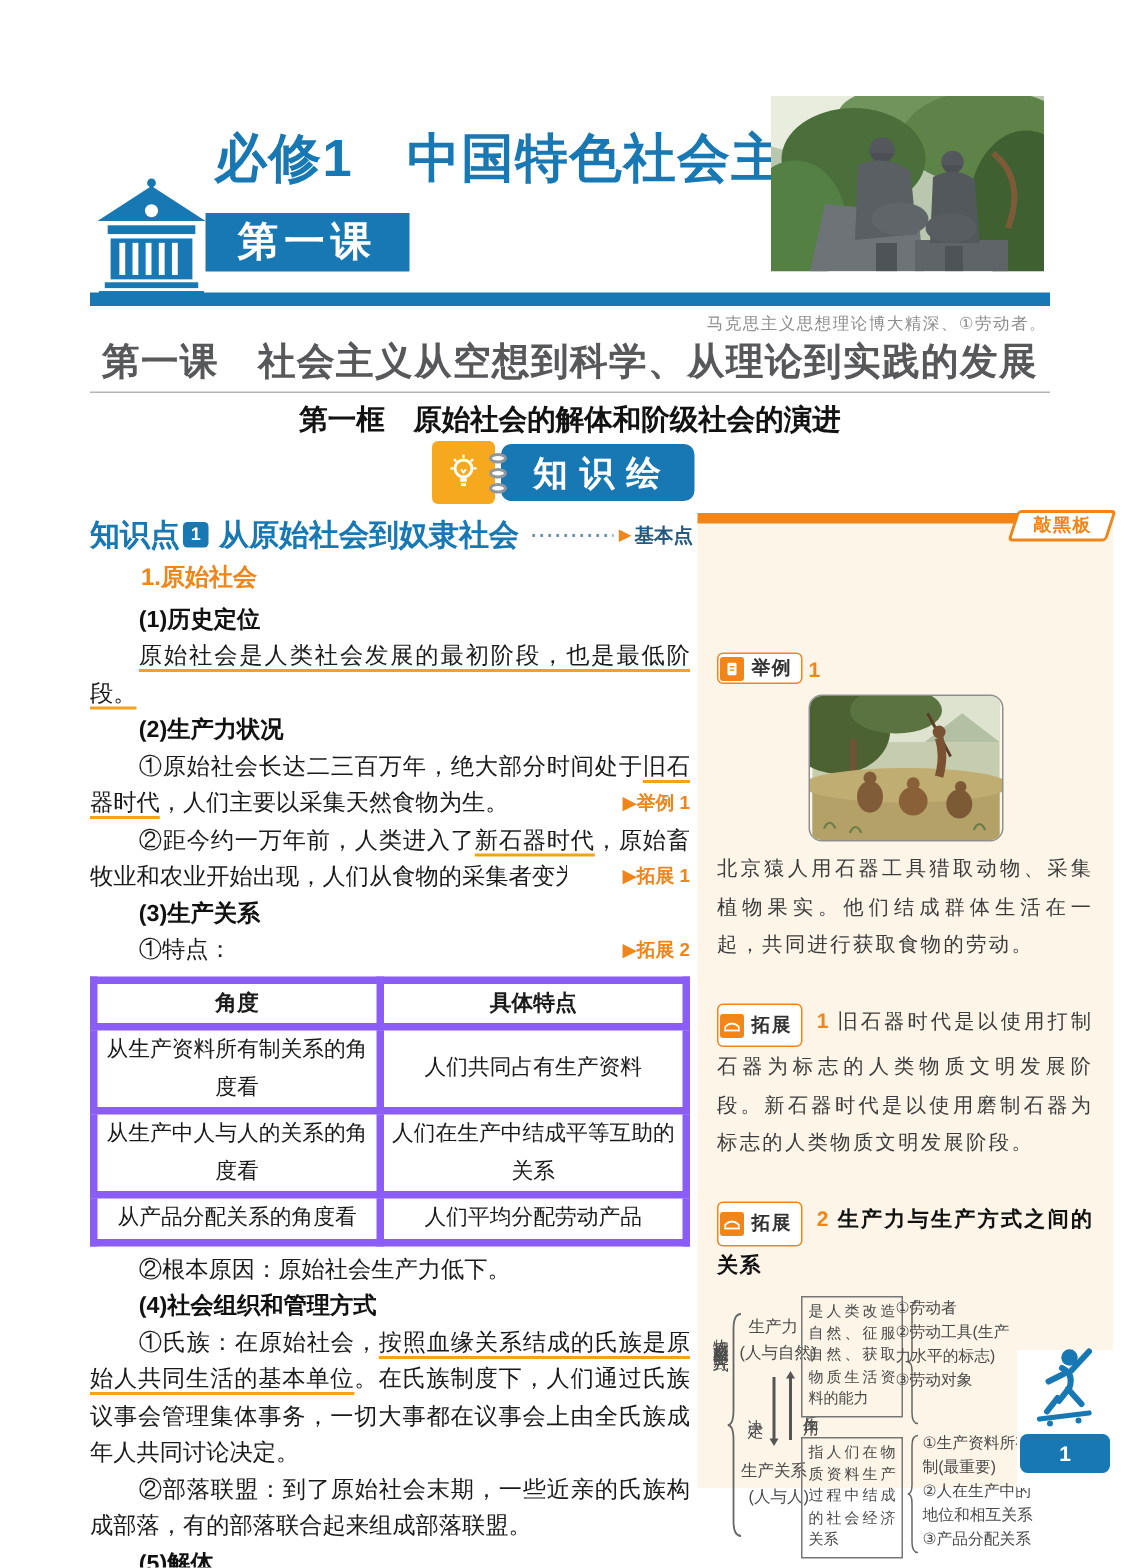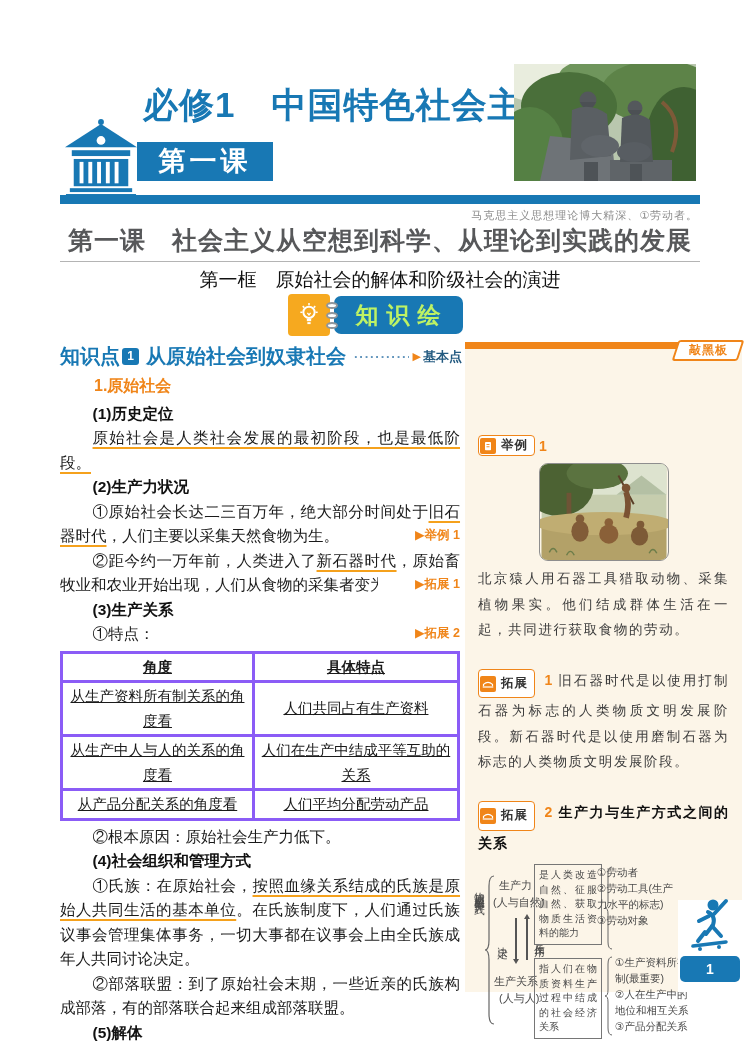--- a/index.html
+++ b/index.html
@@ -15,29 +15,29 @@
                 background:#1878b4; color:#fff; font-size:27px; font-weight:bold;
                 text-align:center; line-height:39px; letter-spacing:4px; }
   .photo { position:absolute; left:514px; top:64px; width:182px; height:117px; overflow:hidden; }
   .blue-band { position:absolute; left:60px; top:195px; width:640px; height:9px; background:#1878b4; }
   .caption { position:absolute; right:52px; top:208px; font-size:11px; color:#8d8d8d; letter-spacing:1px; }
 
   .lesson-title { position:absolute; left:55px; top:224px; width:650px; text-align:center;
                   font-size:25px; font-weight:bold; color:#57585a; white-space:nowrap; letter-spacing:1px; }
   .title-rule { position:absolute; left:60px; top:261px; width:640px; height:1px; background:#b4b4b4; }
   .frame-title { position:absolute; left:60px; top:267px; width:640px; text-align:center;
-                 font-size:19px; font-weight:normal; color:#121212; }
+                 font-size:19px; font-weight:bold; color:#121212; }
 
   .badge-row { position:absolute; left:0; top:293px; width:750px; display:flex;
                justify-content:center; align-items:center; height:44px; }
   .badge-icon { width:42px; height:42px; background:#f6a91f; border-radius:4px;
                 display:flex; align-items:center; justify-content:center; }
   .rings { display:flex; flex-direction:column; gap:3px; margin:0 -4px; z-index:2; }
   .ring { width:12px; height:7px; border:2px solid #8f969c; border-radius:50%; background:#fff; }
-  .badge-label { background:#1878b4; border-radius:7px; color:#bef264; font-size:23px; font-weight:bold;
+  .badge-label { background:#1878b4; border-radius:7px; color:#ffffff; font-size:23px; font-weight:bold;
                  letter-spacing:8px; padding:0 14px 0 22px; height:38px; line-height:38px; }
 
   
   .kp-row { position:absolute; left:60px; top:343px; width:402px; display:flex; align-items:center; }
   .kp-label,.kp-title { color:#1878b4; font-size:20px; font-weight:bold; white-space:nowrap; }
   .kp-num { width:17px; height:17px; background:#1878b4; border-radius:3px; color:#fff;
             font-size:12px; font-weight:bold; text-align:center; line-height:17px; margin:0 7px 0 2px; }
   .kp-dots { color:#5f93bb; font-size:13px; font-weight:bold; letter-spacing:1px; margin:0 4px 0 8px;
              overflow:hidden; white-space:nowrap; flex:1; }
   .kp-arrow { color:#f08519; font-size:11px; margin-right:2px; }
@@ -52,21 +52,21 @@
   .h-sub { font-family:"Liberation Sans","DejaVu Sans",sans-serif; font-weight:bold;
            text-indent:2.1em; color:#111; }
   .para { text-indent:2.1em; position:relative; }
   .u-orange { text-decoration:underline; text-decoration-color:#f5a11c;
               text-decoration-thickness:2px; text-underline-offset:4px; }
   .ptag { position:absolute; right:0; bottom:1px; color:#f08519; font-size:12.5px; font-weight:bold;
           font-family:"Liberation Sans","DejaVu Sans",sans-serif; background:#fff; padding-left:4px; }
 
   table.rel { width:100%; border-collapse:collapse; margin:4px 0 4px 0; font-size:14.5px;
               text-align:center; }
-  table.rel th, table.rel td { border:3px solid #8b5cf6; padding:1px 2px; height:22px; font-weight:normal;text-decoration:underline; }
+  table.rel th, table.rel td { border:5px solid #8b5cf6; padding:1px 2px; height:22px; font-weight:normal; }
   table.rel th { font-weight:bold; }
 
   
   .flow { position:relative; height:108px; margin:5px 0 2px 32px; width:346;
           font-family:"Liberation Sans","DejaVu Sans",sans-serif; font-size:11.5px; color:#544a44; }
   .frow { display:flex; align-items:center; position:absolute; left:0; }
   .fbox { border:1px solid #eba87c; background:#fff; padding:2px 4px; text-align:center;
           line-height:15px; white-space:nowrap; }
   .har { position:relative; width:13px; height:20px; flex:0 0 13px; }
   .har::before { content:""; position:absolute; left:1px; top:9px; width:6px; height:2px; background:#e89060; }

